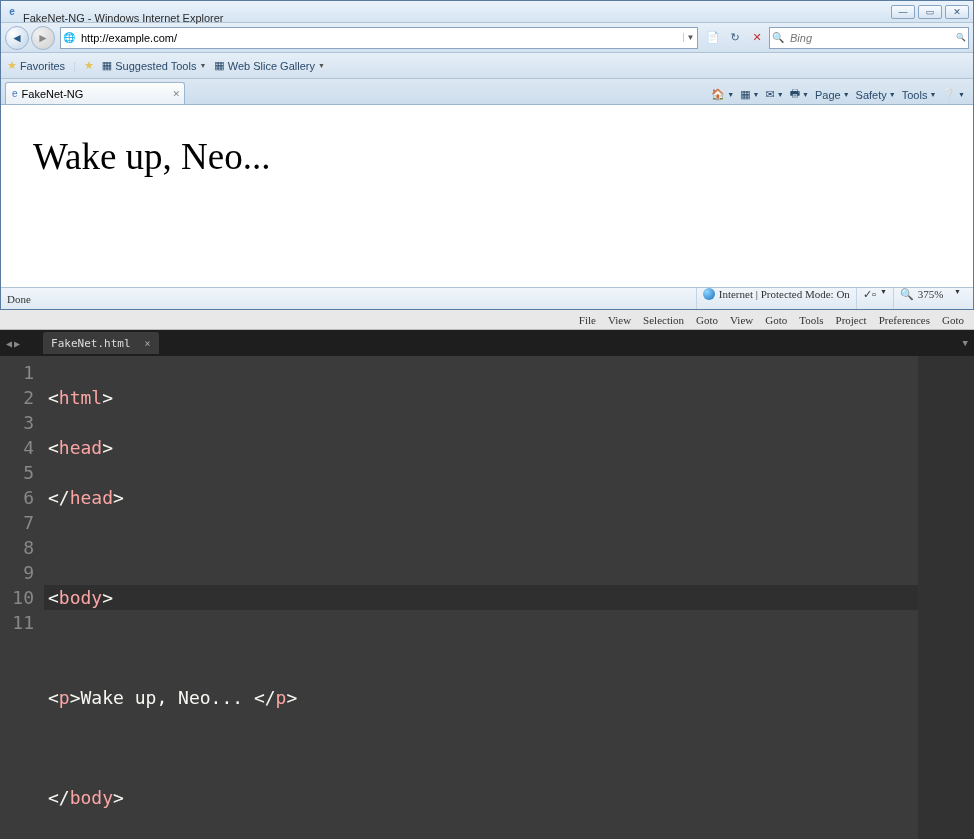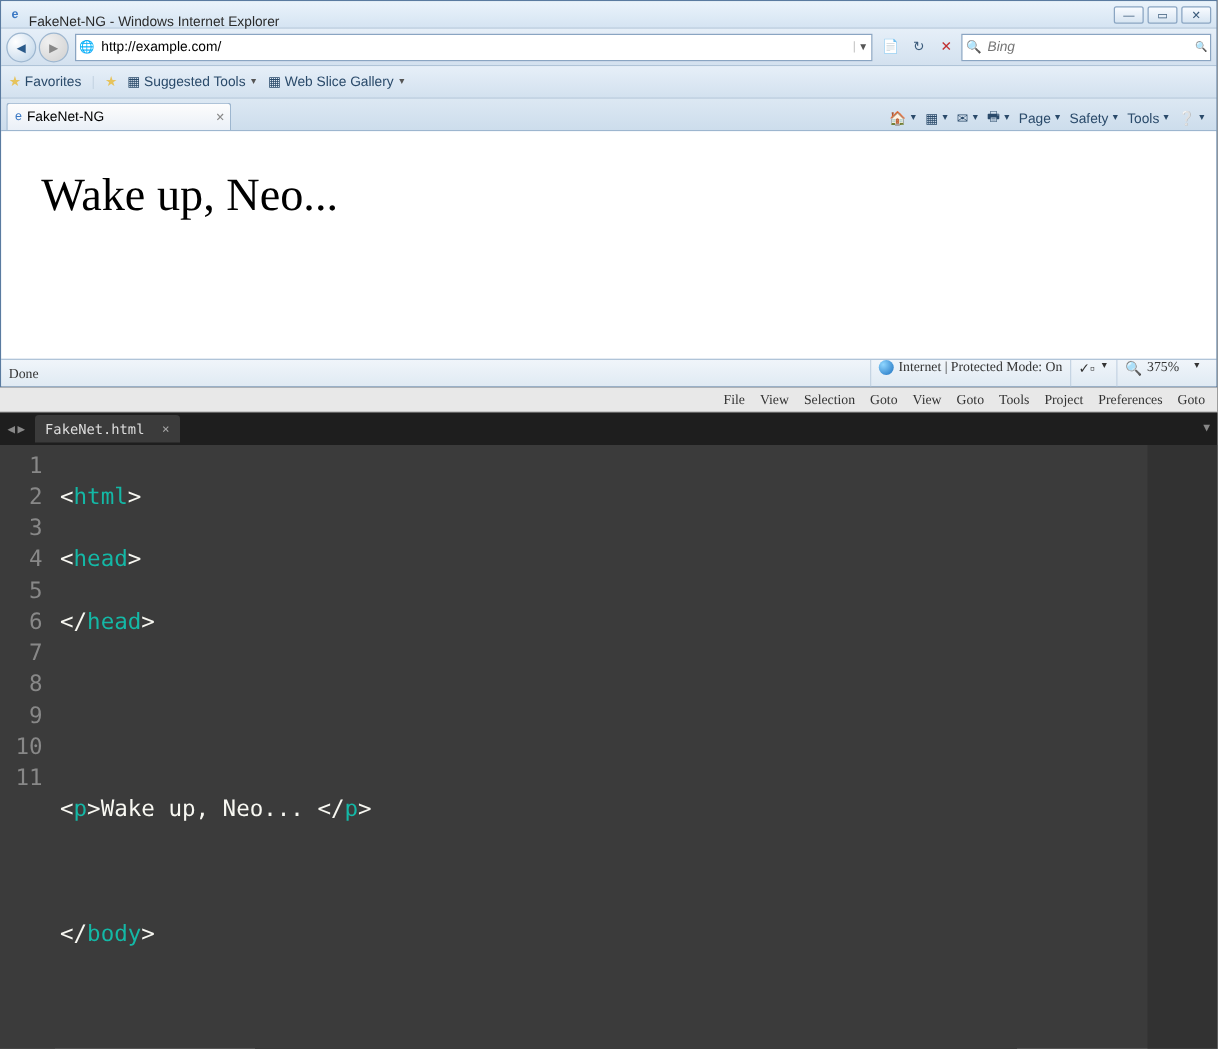--- a/index.html
+++ b/index.html
@@ -34,29 +34,29 @@
   .content{height:182px;background:#fff;padding:30px 32px;font-family:"Times New Roman",serif;font-size:37px;color:#000;}
   .statusbar{display:flex;align-items:center;height:22px;border-top:1px solid #b0c4d8;background:linear-gradient(#f0f5fa,#e0eaf3);padding:0 6px;font-size:11px;color:#333;font-family:Liberation Serif, serif;}
   .statusbar .sp{flex:1;}
   .status-seg{display:flex;align-items:flex-start;gap:4px;padding:0 6px;border-left:1px solid #c5d4e3;height:100%;}
   .globe{width:12px;height:12px;border-radius:50%;background:radial-gradient(circle at 30% 30%,#8fd6ff,#1a6fbf);}
   
   .sublime{background:#3b3b3b;color:#ccc;font-family:Consolas,monospace;}
   .sub-menu{display:flex;gap:12px;height:20px;align-items:center;padding:0 10px;background:#e8e8e8;color:#333;font-family:"Segoe UI";font-size:11px;border-bottom:1px solid #bbb;justify-content:flex-end;}
   .sub-tabs{display:flex;align-items:center;height:26px;background:#1e1e1e;padding:0 6px;position:relative;}
   .sub-arrows{color:#888;font-size:10px;margin-right:8px;display:flex;gap:2px;}
-  .sub-tab{display:flex;align-items:center;gap:14px;height:22px;padding:2px 8px;background:#3b3b3b;color:#ddd;font-size:11px;border-radius:3px 3px 0 0;position:relative;}
+  .sub-tab{display:flex;align-items:center;gap:14px;height:22px;padding:2px 8px;background:#3b3b3b;color:#ddd;font-size:11px;border-radius:3px 3px 0 0;position:relative;margin-left:15px;}
   .sub-tab .x{color:#aaa;font-size:10px;cursor:default;}
   .sub-tabs .tri{margin-left:auto;color:#888;font-size:9px;}
   .gutter-code{display:flex;background:#3b3b3b;}
   .gutter{width:44px;text-align:right;padding:4px 10px 4px 0;color:#888;font-size:18px;line-height:25px;background:#3b3b3b;user-select:none;}
   .code{flex:1;padding:4px 0;font-size:18px;line-height:25px;white-space:pre;color:#f8f8f2;}
   .code .line{height:25px;padding-left:4px;}
   .line.hl{background:#2f2f2f;}
-  .pnk{color:#14b8a6;} .wht{color:#f8f8f2;}
+  .pnk{color:#fca5a5;} .wht{color:#f8f8f2;}
   .minimap{position:absolute;right:0;top:0;width:56px;height:100%;background:#323232;}
   .star{color:#e6c35c;}
 </style>
 </head>
 <body>
 
 <div class="ie-window">
   <div class="titlebar">
     <span class="favicon">e</span>
     <span class="title">FakeNet-NG - Windows Internet Explorer</span>
@@ -195,20 +195,21 @@
         <div>8</div>
         <div>9</div>
         <div>10</div>
         <div>11</div>
     </div>
     <div class="code">
 <div class="line"><span class="wht">&lt;</span><span class="pnk">html</span><span class="wht">&gt;</span></div>
 <div class="line"><span class="wht">&lt;</span><span class="pnk">head</span><span class="wht">&gt;</span></div>
 <div class="line"><span class="wht">&lt;/</span><span class="pnk">head</span><span class="wht">&gt;</span></div>
 <div class="line"></div>
+<div class="line hl"><span class="wht">&lt;</span><span class="pnk">body</span><span class="wht">&gt;</span></div>
 <div class="line"></div>
 <div class="line"><span class="wht">&lt;</span><span class="pnk">p</span><span class="wht">&gt;</span><span class="wht">Wake up, Neo... </span><span class="wht">&lt;/</span><span class="pnk">p</span><span class="wht">&gt;</span></div>
 <div class="line"></div>
 <div class="line"><span class="wht">&lt;/</span><span class="pnk">body</span><span class="wht">&gt;</span></div>
 
     </div>
     <div class="minimap"></div>
   </div>
 
 </div>

